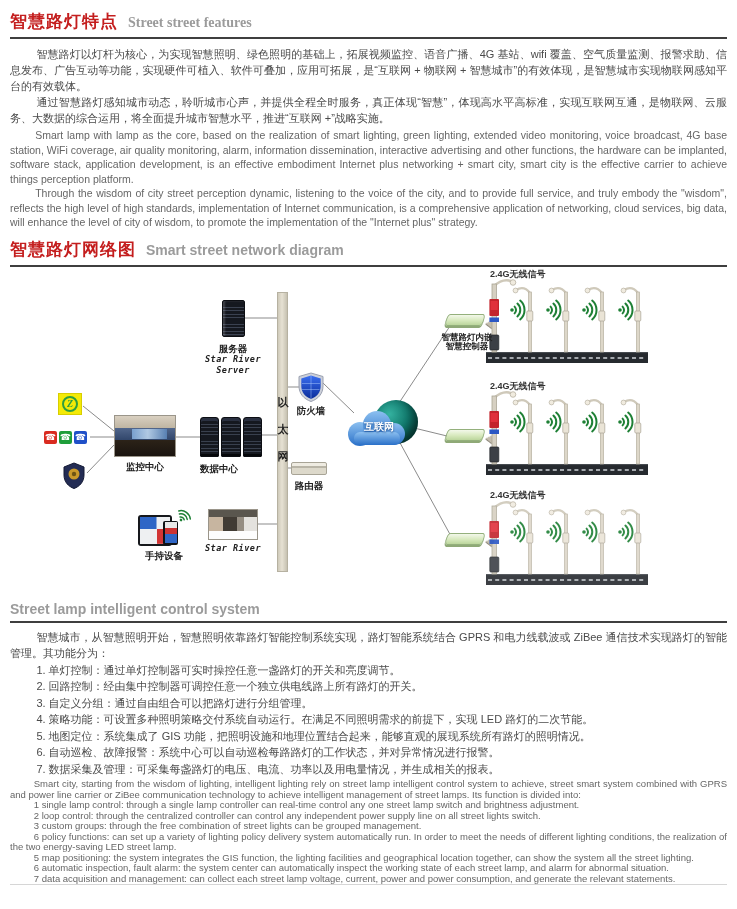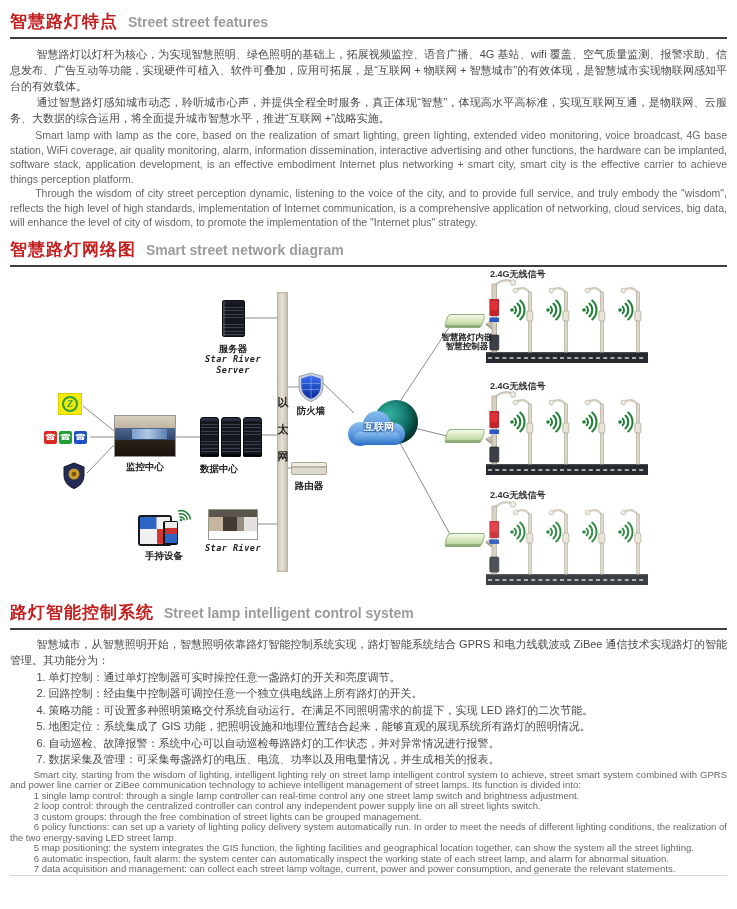--- a/index.html
+++ b/index.html
@@ -5,21 +5,21 @@
   * { box-sizing: border-box; }
   html,body { margin:0; padding:0; }
   body {
     width:737px; height:909px; background:#ffffff; overflow:hidden;
     font-family:"Liberation Sans","DejaVu Sans",sans-serif; color:#4f4f4f;
   }
   .sec-head { display:flex; align-items:baseline; gap:10px; border-bottom:2px solid #3f3f3f;
     margin:0 10px; padding:4px 0 4px; }
   .sec-head .zh { font-size:17px; font-weight:bold; color:#c41e1e; letter-spacing:1px; white-space:nowrap; }
   .sec-head .en { font-size:14px; font-weight:bold; color:#9b9b9b; white-space:nowrap; }
-  .sec-head.first { margin-top:6px; }
+  .sec-head.first { margin-top:6px;font-family:Liberation Serif, serif; }
 
   .para-zh { margin:7px 10px 0; }
   .para-zh p { margin:0; font-size:11px; line-height:16px; text-align:justify; text-indent:2.4em; color:#4a4a4a; }
   .para-en { margin:2px 10px 0; }
   .para-en p { margin:0; font-size:10.5px; line-height:14.5px; text-align:justify; text-indent:2.4em; color:#666; }
 
   .zh3 { margin:6px 10px 0; }
   .zh3 p { margin:0; font-size:11px; line-height:16.5px; text-align:justify; text-indent:2.4em; color:#4a4a4a; }
   .en3 { margin:2px 10px 0; }
   .en3 p { margin:0; font-size:9.5px; line-height:10.5px; text-align:justify; text-indent:2.5em; color:#666; }
@@ -274,27 +274,27 @@
       <use href="#lampRow"></use>
     </svg>
 
   <div class="lamp-group-label" style="top:222px">2.4G无线信号</div>
   <svg class="lamps" style="top:232px;opacity:.9" width="162" height="88">
       <use href="#lampRow"></use>
     </svg>
 </div>
 
 <header class="sec-head">
-  <span class="zh">路灯智能控制系统</span>
   <span class="en">Street lamp intelligent control system</span>
 </header>
 <div class="zh3">
   <p>智慧城市，从智慧照明开始，智慧照明依靠路灯智能控制系统实现，路灯智能系统结合 GPRS 和电力线载波或 ZiBee 通信技术实现路灯的智能管理。其功能分为：</p>
   <p>1. 单灯控制：通过单灯控制器可实时操控任意一盏路灯的开关和亮度调节。</p>
   <p>2. 回路控制：经由集中控制器可调控任意一个独立供电线路上所有路灯的开关。</p>
+  <p>3. 自定义分组：通过自由组合可以把路灯进行分组管理。</p>
   <p>4. 策略功能：可设置多种照明策略交付系统自动运行。在满足不同照明需求的前提下，实现 LED 路灯的二次节能。</p>
   <p>5. 地图定位：系统集成了 GIS 功能，把照明设施和地理位置结合起来，能够直观的展现系统所有路灯的照明情况。</p>
   <p>6. 自动巡检、故障报警：系统中心可以自动巡检每路路灯的工作状态，并对异常情况进行报警。</p>
   <p>7. 数据采集及管理：可采集每盏路灯的电压、电流、功率以及用电量情况，并生成相关的报表。</p>
 </div>
 <div class="en3">
   <p>Smart city, starting from the wisdom of lighting, intelligent lighting rely on street lamp intelligent control system to achieve, street smart system combined with GPRS and power line carrier or ZiBee communication technology to achieve intelligent management of street lamps. Its function is divided into:</p>
   <p>1 single lamp control: through a single lamp controller can real-time control any one street lamp switch and brightness adjustment.</p>
   <p>2 loop control: through the centralized controller can control any independent power supply line on all street lights switch.</p>
   <p>3 custom groups: through the free combination of street lights can be grouped management.</p>

